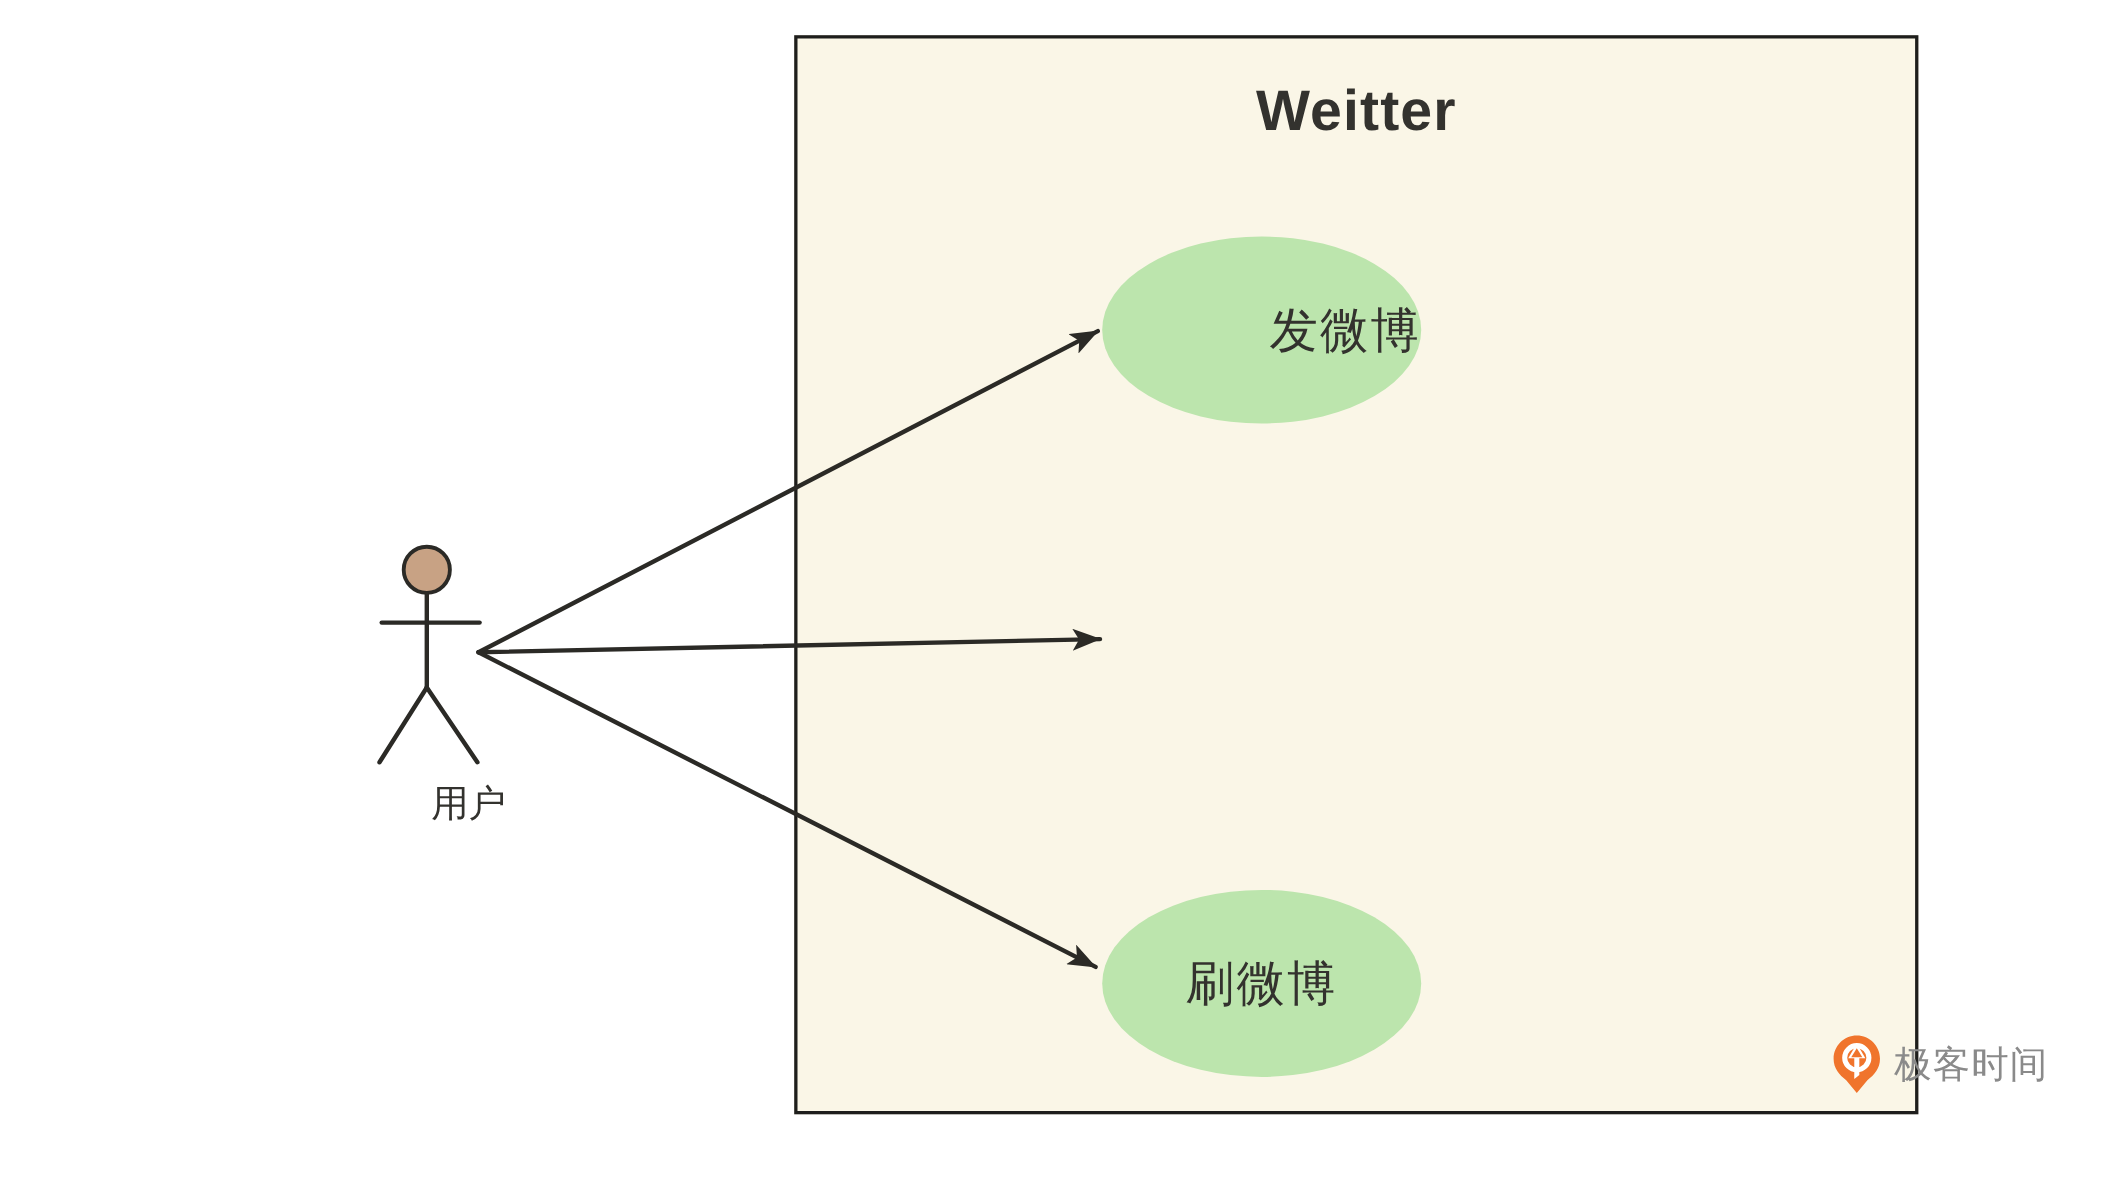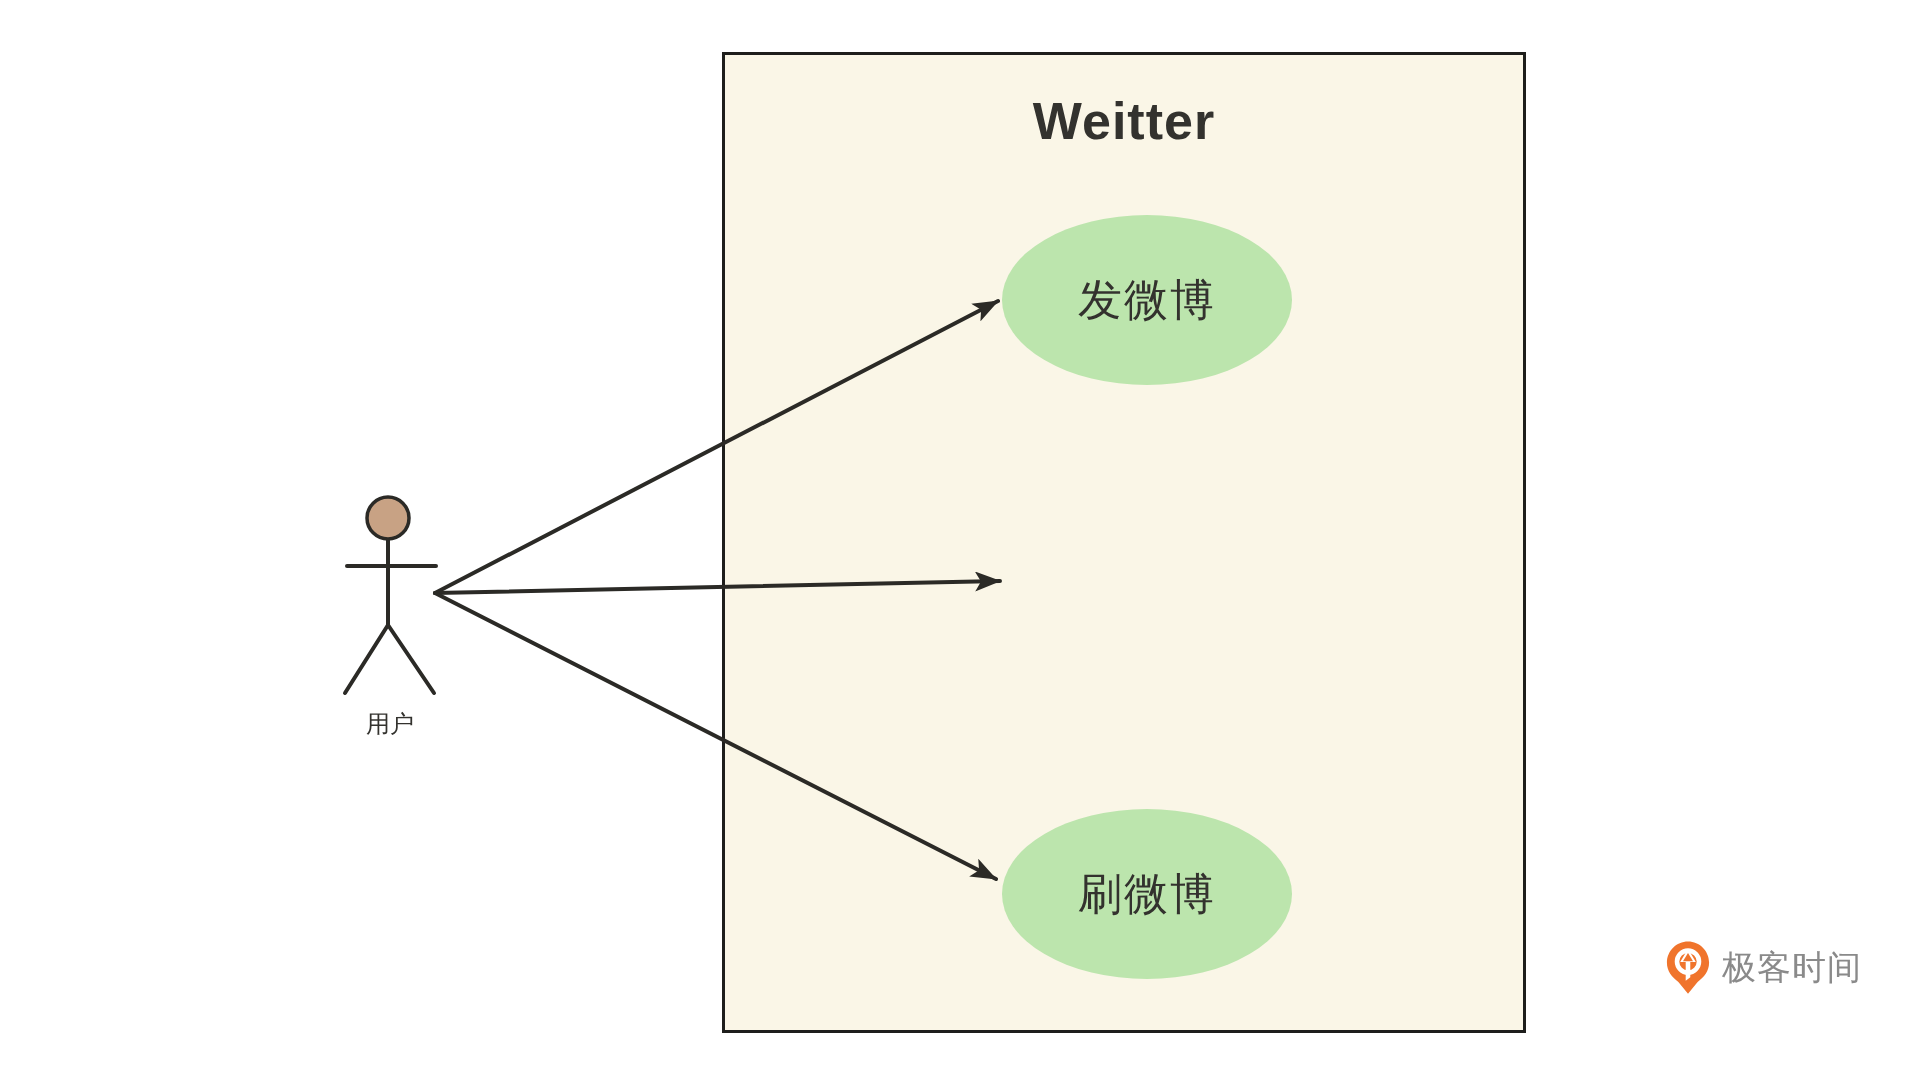--- a/index.html
+++ b/index.html
@@ -17,22 +17,22 @@
   body{font-family:"Liberation Sans","DejaVu Sans",sans-serif;}
   .canvas{
     position:relative;
     width:1920px;height:1077px;
     background:#fff;
     overflow:hidden;
   }
   
   .system-box{
     position:absolute;
-    left:722px;top:52px;
-    width:804px;height:981px;
+    left:722px;top:32px;
+    width:1022px;height:981px;
     background:var(--system-fill);
     border:3px solid var(--system-border);
   }
   .system-title{
     margin-top:36px;
     text-align:center;
     font-size:52px;
     font-weight:600;
     letter-spacing:1px;
     color:var(--text-color);
@@ -45,39 +45,39 @@
     border-radius:50%;
     background:var(--oval-fill);
     display:flex;align-items:center;justify-content:center;
   }
   .usecase .uc-label{
     font-size:44px;
     font-weight:500;
     color:var(--text-color);
     letter-spacing:2px;
   }
-  .uc-1{top:215px;}
+  .uc-1{top:215px;justify-content:flex-end;}
   .uc-2{top:503px;}
   .uc-3{top:809px;}
   
   .overlay{
     position:absolute;left:0;top:0;
     width:1920px;height:1077px;
     pointer-events:none;
   }
   .assoc{stroke:var(--line-color);stroke-width:4;fill:none;stroke-linecap:round;}
   .actor-stroke{stroke:var(--line-color);stroke-width:4;fill:none;stroke-linecap:round;}
   .actor-head{fill:var(--actor-head-fill);stroke:var(--line-color);stroke-width:3.5;}
   .arrowhead-path{fill:var(--line-color);}
   .actor-label{
     position:absolute;
     left:320px;top:708px;
     width:140px;
-    text-align:center;
-    font-size:24px;
+    text-align:right;
+    font-size:34px;
     font-weight:500;
     color:var(--text-color);
   }
   
   .brand{
     position:absolute;
     left:1666px;top:940px;
     display:flex;align-items:center;gap:12px;
   }
   .brand-icon{width:44px;height:56px;}

